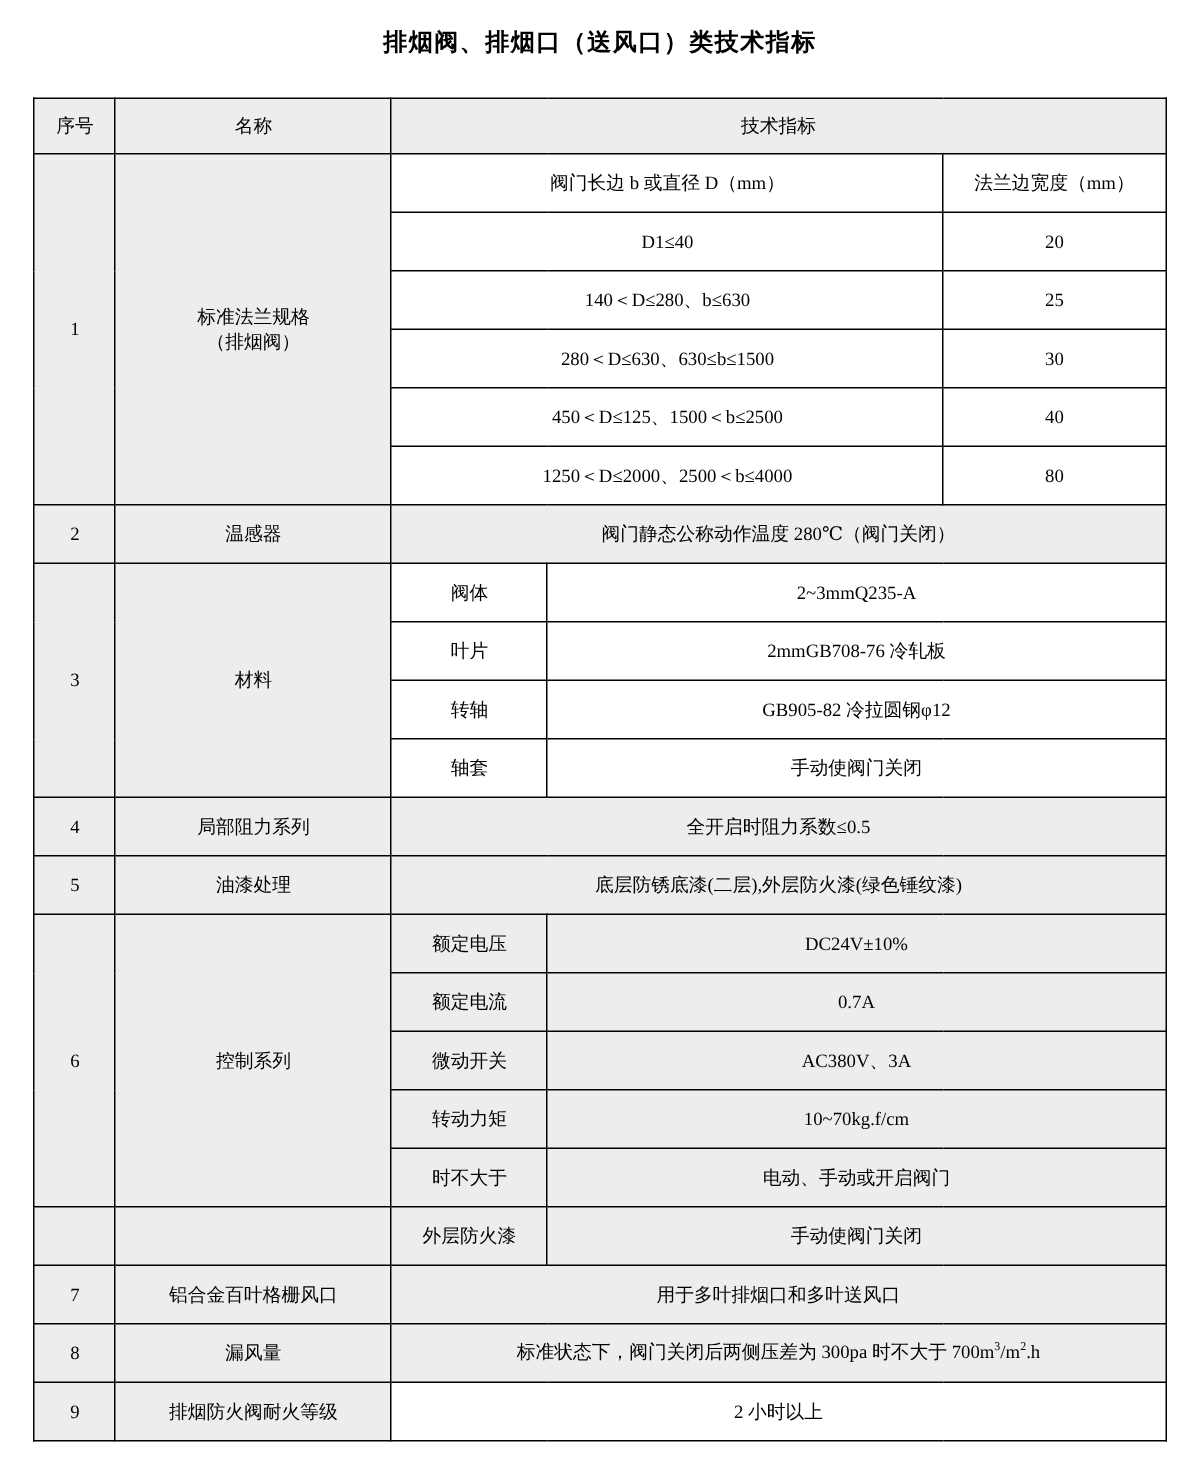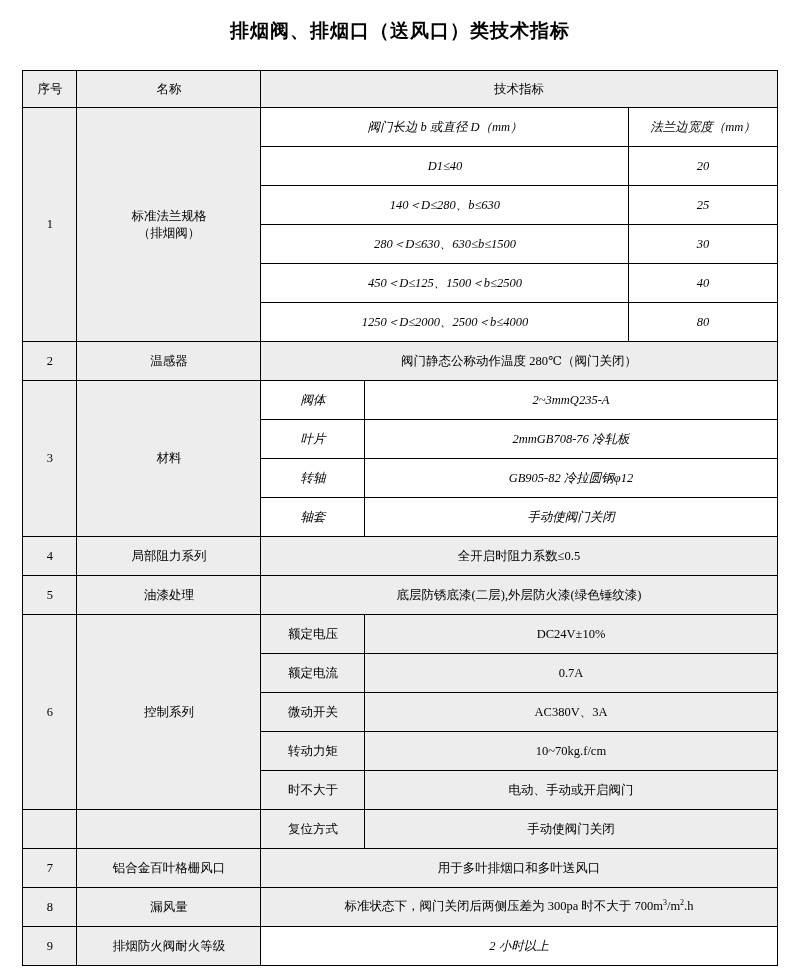--- a/index.html
+++ b/index.html
@@ -15,21 +15,21 @@
     overflow: hidden;
   }
   .page {
     width: 800px;
     height: 972px;
     position: relative;
     box-sizing: border-box;
   }
   .doc-title {
     text-align: center;
-    font-size: 19px;
+    font-size: 16px;
     font-weight: bold;
     letter-spacing: 1px;
     padding: 18px 0 10px 0;
     font-family: "Liberation Serif", "DejaVu Serif", serif;
   }
   table.spec {
     border-collapse: collapse;
     width: 650px;
     margin: 16px auto;
     table-layout: fixed;
@@ -45,21 +45,20 @@
   .hdr td {
     background: #ededed;
     font-size: 13px;
     height: 36px;
   }
   .shade {
     background: #ededed;
   }
   .white {
     background: #ffffff;
-    font-style: italic;
   }
   .r-h2 { height: 39px; }
   .nowrap { white-space: nowrap; }
   .two-line { line-height: 1.3; }
   .col-seq { width: 54px; }
   .col-name { width: 184px; }
   .col-sub { width: 104px; }
   .col-val { width: 264px; }
   .col-flange { width: 148px; }
   sup { font-size: 8px; vertical-align: super; }
@@ -173,21 +172,21 @@
         <td class="shade">转动力矩</td>
         <td class="shade" colspan="2">10~70kg.f/cm</td>
       </tr>
       <tr class="r-h2">
         <td class="shade">时不大于</td>
         <td class="shade" colspan="2">电动、手动或开启阀门</td>
       </tr>
       <tr class="r-h2">
         <td class="shade"></td>
         <td class="shade"></td>
-        <td class="shade">复位方式</td>
+        <td class="shade">外层防火漆</td>
         <td class="shade" colspan="2">手动使阀门关闭</td>
       </tr>
 
       <tr class="r-h2">
         <td class="shade">7</td>
         <td class="shade">铝合金百叶格栅风口</td>
         <td class="shade" colspan="3">用于多叶排烟口和多叶送风口</td>
       </tr>
 
       <tr class="r-h2">

